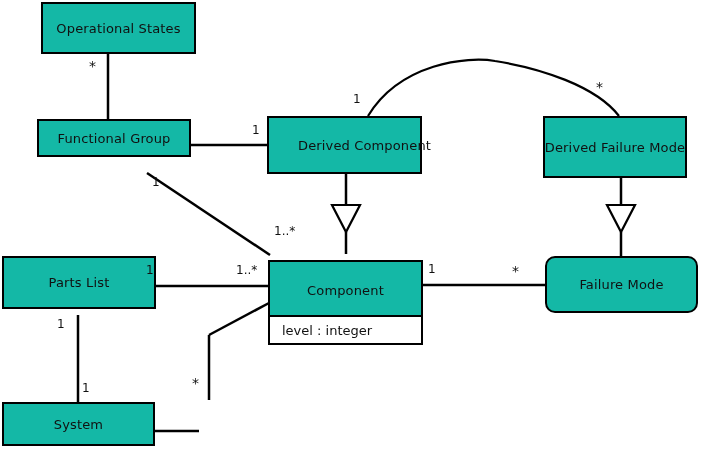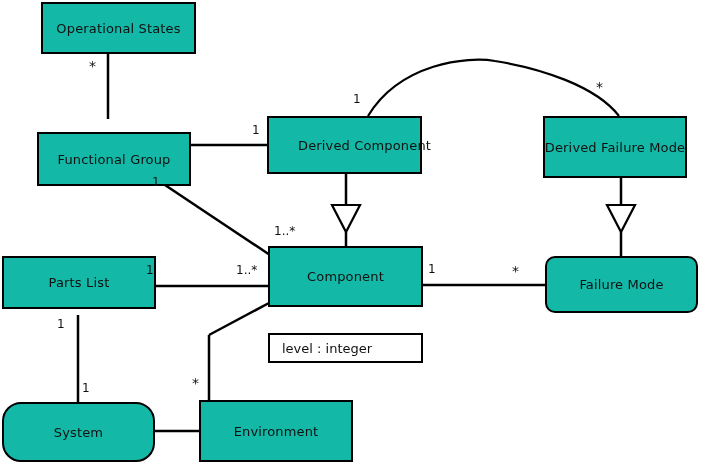--- a/index.html
+++ b/index.html
@@ -102,54 +102,51 @@
 
     <line x1="209" y1="400" x2="209" y2="335" stroke="#000" stroke-width="2.5"></line>
     <line x1="209" y1="335" x2="269" y2="303" stroke="#000" stroke-width="2.5"></line>
 
   </svg>
 
   <div class="uml-class" style="left:41px; top:2px; width:155px; height:52px;">
     <div class="uml-name-compartment">Operational States</div>
   </div>
 
-  <div class="uml-class" style="left:37px; top:119px; width:154px; height:54px;margin-top:13px;">
+  <div class="uml-class" style="left:37px; top:119px; width:154px; height:38px;">
     <div class="uml-name-compartment">Functional Group</div>
   </div>
 
   <div class="uml-class" style="left:267px; top:116px; width:155px; height:58px;padding-left:40px;">
     <div class="uml-name-compartment">Derived Component</div>
   </div>
 
   <div class="uml-class" style="left:543px; top:116px; width:144px; height:62px;">
     <div class="uml-name-compartment">Derived Failure Mode</div>
   </div>
 
   <div class="uml-class" style="left:2px; top:256px; width:154px; height:53px;">
     <div class="uml-name-compartment">Parts List</div>
   </div>
 
-  <div class="uml-class" style="left:268px; top:246px; width:155px; height:61px;">
+  <div class="uml-class" style="left:268px; top:260px; width:155px; height:61px;">
     <div class="uml-name-compartment">Component</div>
   </div>
-  <div class="uml-attr-compartment" style="left:268px; top:333px; width:155px; height:30px;">
+  <div class="uml-attr-compartment" style="left:268px; top:315px; width:155px; height:30px;">
     <span>level : integer</span>
   </div>
 
   <div class="uml-class" style="left:545px; top:256px; width:153px; height:57px;border-radius:10px;">
     <div class="uml-name-compartment">Failure Mode</div>
   </div>
 
-  <div class="uml-class" style="left:2px; top:402px; width:153px; height:60px;border-radius:19px;">
+  <div class="uml-class" style="left:2px; top:402px; width:153px; height:44px;">
     <div class="uml-name-compartment">System</div>
   </div>
 
-  <div class="uml-class" style="left:199px; top:400px; width:154px; height:62px;">
-    <div class="uml-name-compartment">Environment</div>
-  </div>
 
   <span class="mult-label star" style="left:89px; top:59px;">*</span>
 
   <span class="mult-label" style="left:252px; top:124px;">1</span>
 
   <span class="mult-label" style="left:353px; top:93px;">1</span>
 
   <span class="mult-label star" style="left:596px; top:80px;">*</span>
 
   <span class="mult-label" style="left:152px; top:176px;">1</span>

